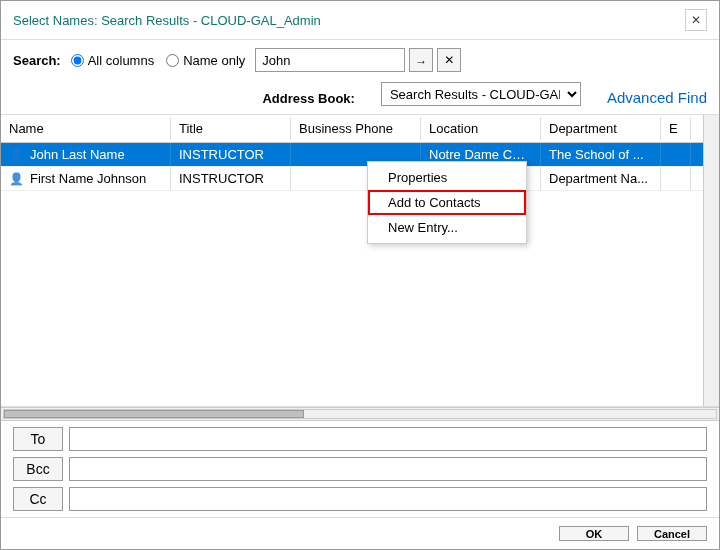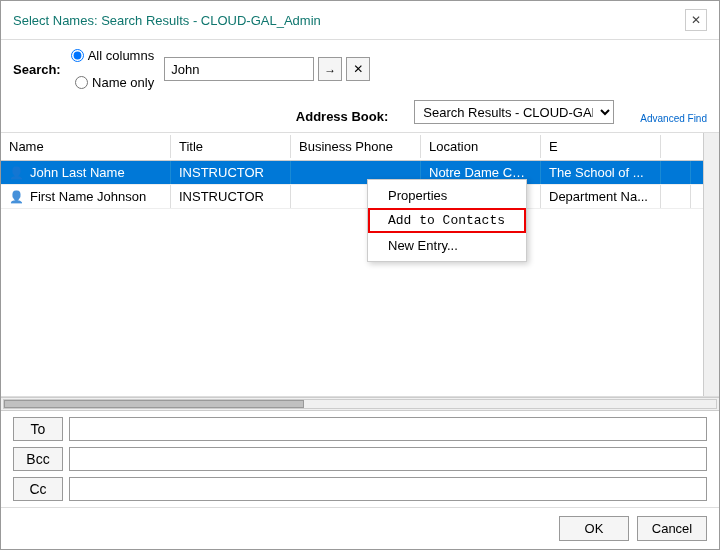--- a/index.html
+++ b/index.html
@@ -51,23 +51,22 @@
       padding: 8px 12px;
       display: flex;
       align-items: center;
       gap: 10px;
       border-bottom: 1px solid #ddd;
       flex-wrap: wrap;
     }
     .search-label { font-weight: 700; font-size: 13px; }
     .radio-group {
       display: flex;
-      align-items: flex-end;
+      align-items: flex-start;
       gap: 12px;
-      flex-direction: column;
     }
     .radio-option {
       display: flex;
       align-items: center;
       gap: 4px;
       cursor: pointer;
     }
     .radio-option input[type=radio] { cursor: pointer; }
     .search-input-area {
       display: flex;
@@ -104,21 +103,21 @@
       border: 1px solid #999;
       background: #fff;
       font-size: 13px;
       padding: 0 4px;
       width: 200px;
     }
     .adv-find {
       color: #0066cc;
       cursor: pointer;
       text-decoration: none;
-      font-size: 10px;
+      font-size: 15px;
     }
     .table-container {
       flex: 1;
       overflow: hidden;
       border-bottom: 1px solid #ddd;
       position: relative;
     }
     .table-header {
       display: grid;
       grid-template-columns: 170px 120px 130px 120px 120px 30px;
@@ -186,21 +185,20 @@
     .context-item {
       padding: 5px 20px;
       cursor: pointer;
       font-size: 13px;
       color: #000;
     }
     .context-item.highlighted {
       border: 2px solid #e00;
       background: #fff;
       padding: 3px 18px;
-      font-family: Liberation Mono, monospace;
     }
     .horizontal-scrollbar {
       height: 14px;
       background: #f0f0f0;
       border-top: 1px solid #ccc;
       border-bottom: 1px solid #ccc;
       display: flex;
       align-items: center;
       padding: 0 2px;
     }
@@ -245,25 +243,26 @@
     }
     .dialog-footer {
       padding: 8px 12px;
       display: flex;
       justify-content: flex-end;
       gap: 8px;
       align-items: center;
     }
     .footer-btn {
       width: 70px;
-      height: 25px;
+      height: 15px;
       border: 1px solid #999;
       background: #f5f5f5;
       cursor: pointer;
-      font-size: 13px;
+      font-size: 11px;
+      font-weight: bold;
     }
   </style>
 </head>
 <body>
 
 <div class="dialog">
 
   <div class="title-bar">
     <span class="title-bar-text">Select Names: Search Results - CLOUD-GAL_Admin</span>
     <button class="close-btn">✕</button>
@@ -294,20 +293,21 @@
       <a class="adv-find" href="#">Advanced Find</a>
     </div>
   </div>
 
   <div class="table-container">
     <div class="table-header">
       <div class="col-header">Name</div>
       <div class="col-header">Title</div>
       <div class="col-header">Business Phone</div>
       <div class="col-header">Location</div>
+      <div class="col-header">Department</div>
       <div class="col-header">E</div>
     </div>
     <div class="table-body">
 
       <div class="table-row selected">
         <div class="table-cell name-cell">
           <span class="person-icon">👤</span>
           <span>John Last Name</span>
         </div>
         <div class="table-cell">INSTRUCTOR</div>

